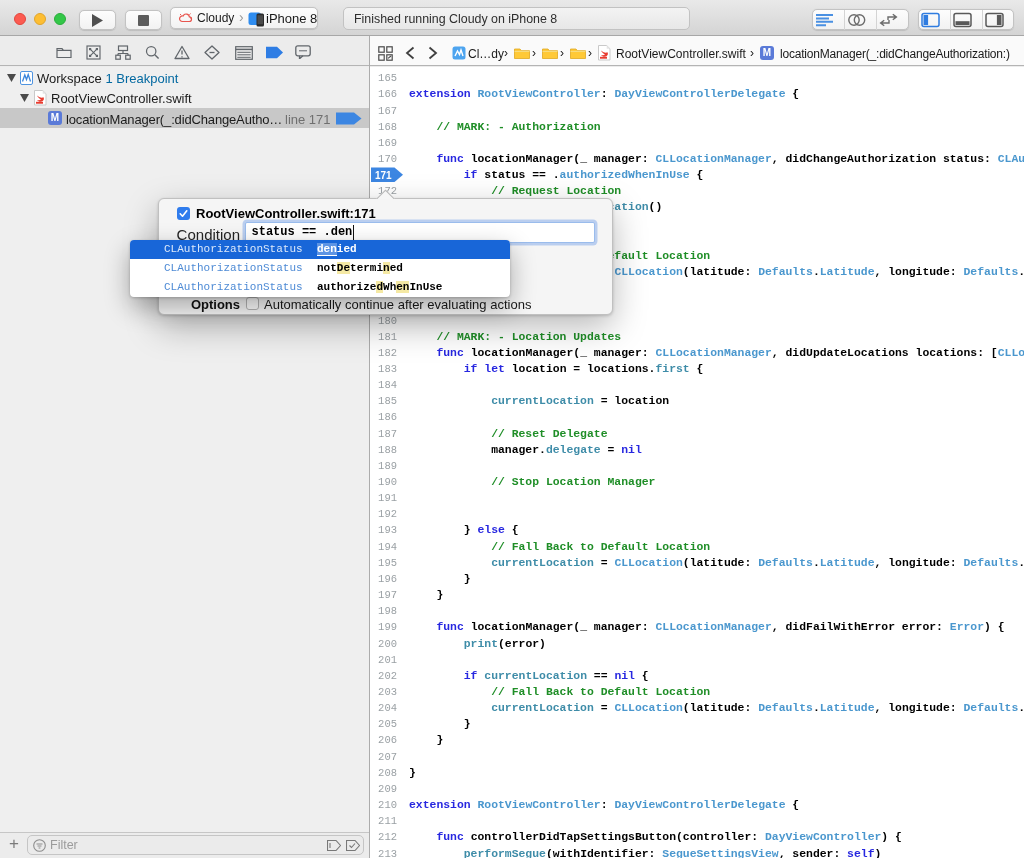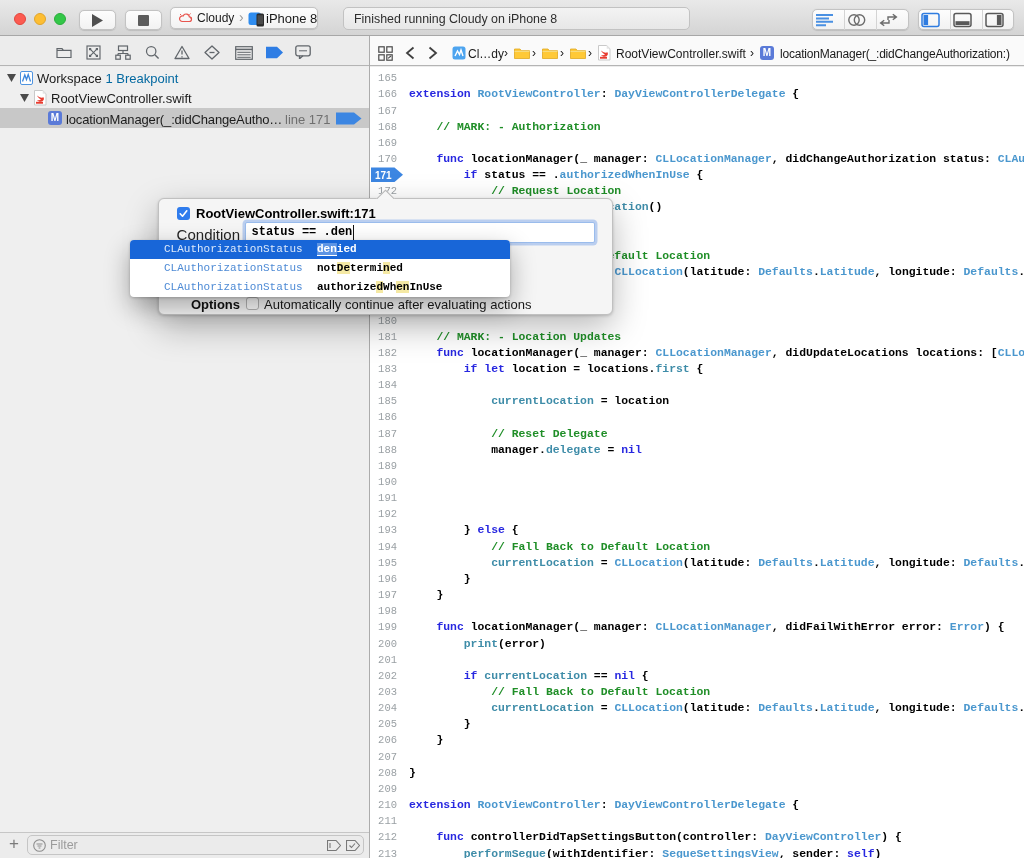--- a/index.html
+++ b/index.html
@@ -268,20 +268,21 @@
 <div class="num" style="top:310.11px">184</div>
 <div class="num" style="top:326.26px">185</div>
 <div class="cl" style="top:326.26px"><span>&nbsp;&nbsp;&nbsp;&nbsp;&nbsp;&nbsp;&nbsp;&nbsp;&nbsp;&nbsp;&nbsp;&nbsp;</span><span class="t">currentLocation</span><span>&nbsp;=&nbsp;location</span></div>
 <div class="num" style="top:342.42px">186</div>
 <div class="num" style="top:358.57px">187</div>
 <div class="cl" style="top:358.57px"><span class="c">&nbsp;&nbsp;&nbsp;&nbsp;&nbsp;&nbsp;&nbsp;&nbsp;&nbsp;&nbsp;&nbsp;&nbsp;//&nbsp;Reset&nbsp;Delegate</span></div>
 <div class="num" style="top:374.72px">188</div>
 <div class="cl" style="top:374.72px"><span>&nbsp;&nbsp;&nbsp;&nbsp;&nbsp;&nbsp;&nbsp;&nbsp;&nbsp;&nbsp;&nbsp;&nbsp;manager.</span><span class="t">delegate</span><span>&nbsp;=&nbsp;</span><span class="k">nil</span></div>
 <div class="num" style="top:390.87px">189</div>
 <div class="num" style="top:407.02px">190</div>
+<div class="cl" style="top:407.02px"><span class="c">&nbsp;&nbsp;&nbsp;&nbsp;&nbsp;&nbsp;&nbsp;&nbsp;&nbsp;&nbsp;&nbsp;&nbsp;//&nbsp;Stop&nbsp;Location&nbsp;Manager</span></div>
 <div class="num" style="top:423.18px">191</div>
 <div class="num" style="top:439.33px">192</div>
 <div class="num" style="top:455.48px">193</div>
 <div class="cl" style="top:455.48px"><span>&nbsp;&nbsp;&nbsp;&nbsp;&nbsp;&nbsp;&nbsp;&nbsp;}&nbsp;</span><span class="k">else</span><span>&nbsp;{</span></div>
 <div class="num" style="top:471.63px">194</div>
 <div class="cl" style="top:471.63px"><span class="c">&nbsp;&nbsp;&nbsp;&nbsp;&nbsp;&nbsp;&nbsp;&nbsp;&nbsp;&nbsp;&nbsp;&nbsp;//&nbsp;Fall&nbsp;Back&nbsp;to&nbsp;Default&nbsp;Location</span></div>
 <div class="num" style="top:487.78px">195</div>
 <div class="cl" style="top:487.78px"><span>&nbsp;&nbsp;&nbsp;&nbsp;&nbsp;&nbsp;&nbsp;&nbsp;&nbsp;&nbsp;&nbsp;&nbsp;</span><span class="t">currentLocation</span><span>&nbsp;=&nbsp;</span><span class="b">CLLocation</span><span>(latitude:&nbsp;</span><span class="b">Defaults</span><span>.</span><span class="b">Latitude</span><span>,&nbsp;longitude:&nbsp;</span><span class="b">Defaults</span><span>.</span></div>
 <div class="num" style="top:503.94px">196</div>
 <div class="cl" style="top:503.94px"><span>&nbsp;&nbsp;&nbsp;&nbsp;&nbsp;&nbsp;&nbsp;&nbsp;}</span></div>

